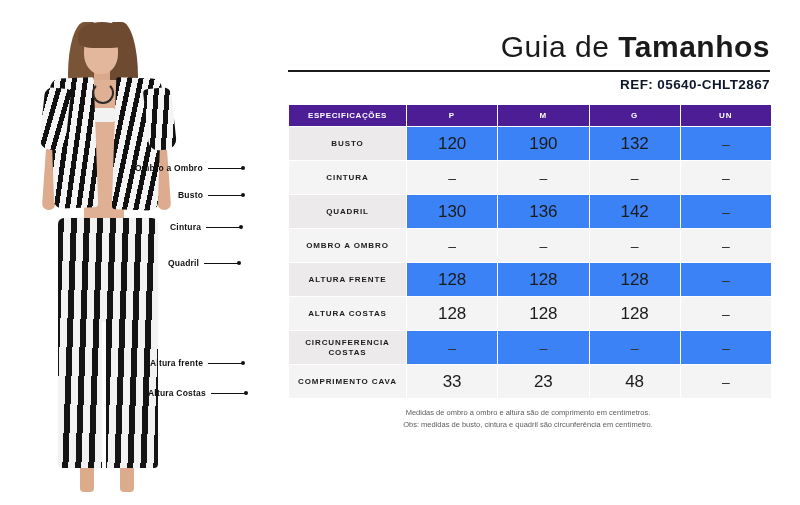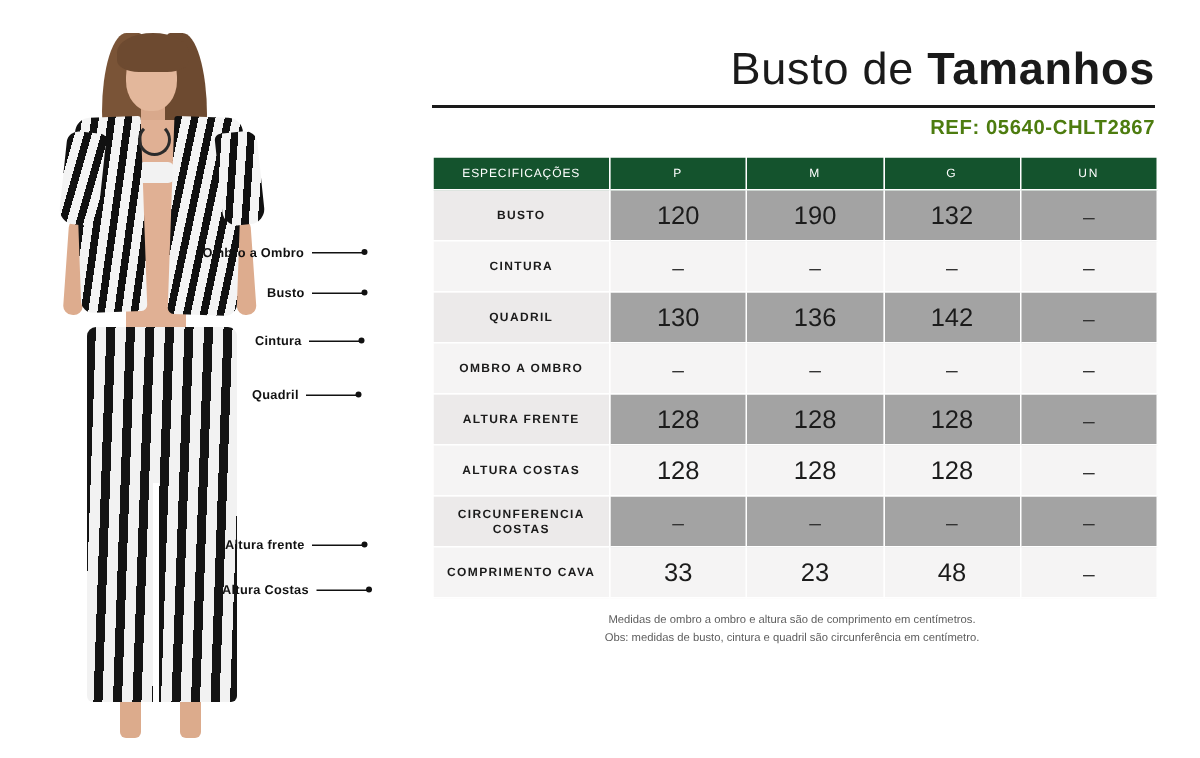--- a/index.html
+++ b/index.html
@@ -214,59 +214,59 @@
   }
   .title b { font-weight: 700; text-align: center; }
   .title-rule {
     height: 2px;
     background: #1a1a1a;
     margin: 6px 0 5px 0;
   }
   .ref {
     font-size: 13.5px;
     font-weight: bold;
-    color: #4d7c0f;
+    color: #0f172a;
     letter-spacing: .4px;
   }
 
   table.size-table {
     width: 100%;
     border-collapse: collapse;
     margin-top: 12px;
     table-layout: fixed;
   }
   table.size-table th, table.size-table td {
     border: 1px solid #ffffff;
     text-align: center;
     vertical-align: middle;
   }
   thead th {
-    background: #14532d;
+    background: #4c1d95;
     color: #ffffff;
     font-size: 8px;
-    font-weight: normal;
+    font-weight: bold;
     letter-spacing: 1.2px;
     height: 22px;
     padding: 2px 1px;
   }
   thead th.spec-head {
     width: 118px;
     letter-spacing: .6px;
   }
   tbody td.rowlabel {
     background: #eceaea;
     color: #1b1b1b;
     font-size: 8px;
     font-weight: bold;
     letter-spacing: .9px;
     padding: 5px 4px;
     line-height: 1.25;
   }
   tbody td.val {
-    background: #a3a3a3;
+    background: #3b82f6;
     color: #1b1b1b;
     font-size: 17px;
     font-weight: 400;
     height: 34px;
   }
   tbody td.val.dash {
     font-size: 14px;
     color: #333333;
   }
   tbody tr.alt td.rowlabel,
@@ -336,21 +336,21 @@
     </div>
     <div class="callout" style="left:148px; top:388px;">
       <span class="ctext">Altura Costas</span>
       <span class="cline"></span>
       <span class="cdot"></span>
     </div>
   </div>
 
   <div class="guide-pane">
     <div class="title-row">
-      <div class="title"><span>Busto de </span><b>Tamanhos</b></div>
+      <div class="title"><span>Guia de </span><b>Tamanhos</b></div>
       <div class="title-rule"></div>
       <div class="ref">REF: 05640-CHLT2867</div>
     </div>
 
     <table class="size-table">
       <thead>
         <tr>
           <th class="spec-head">ESPECIFICAÇÕES</th>
           <th>P</th>
           <th>M</th>

